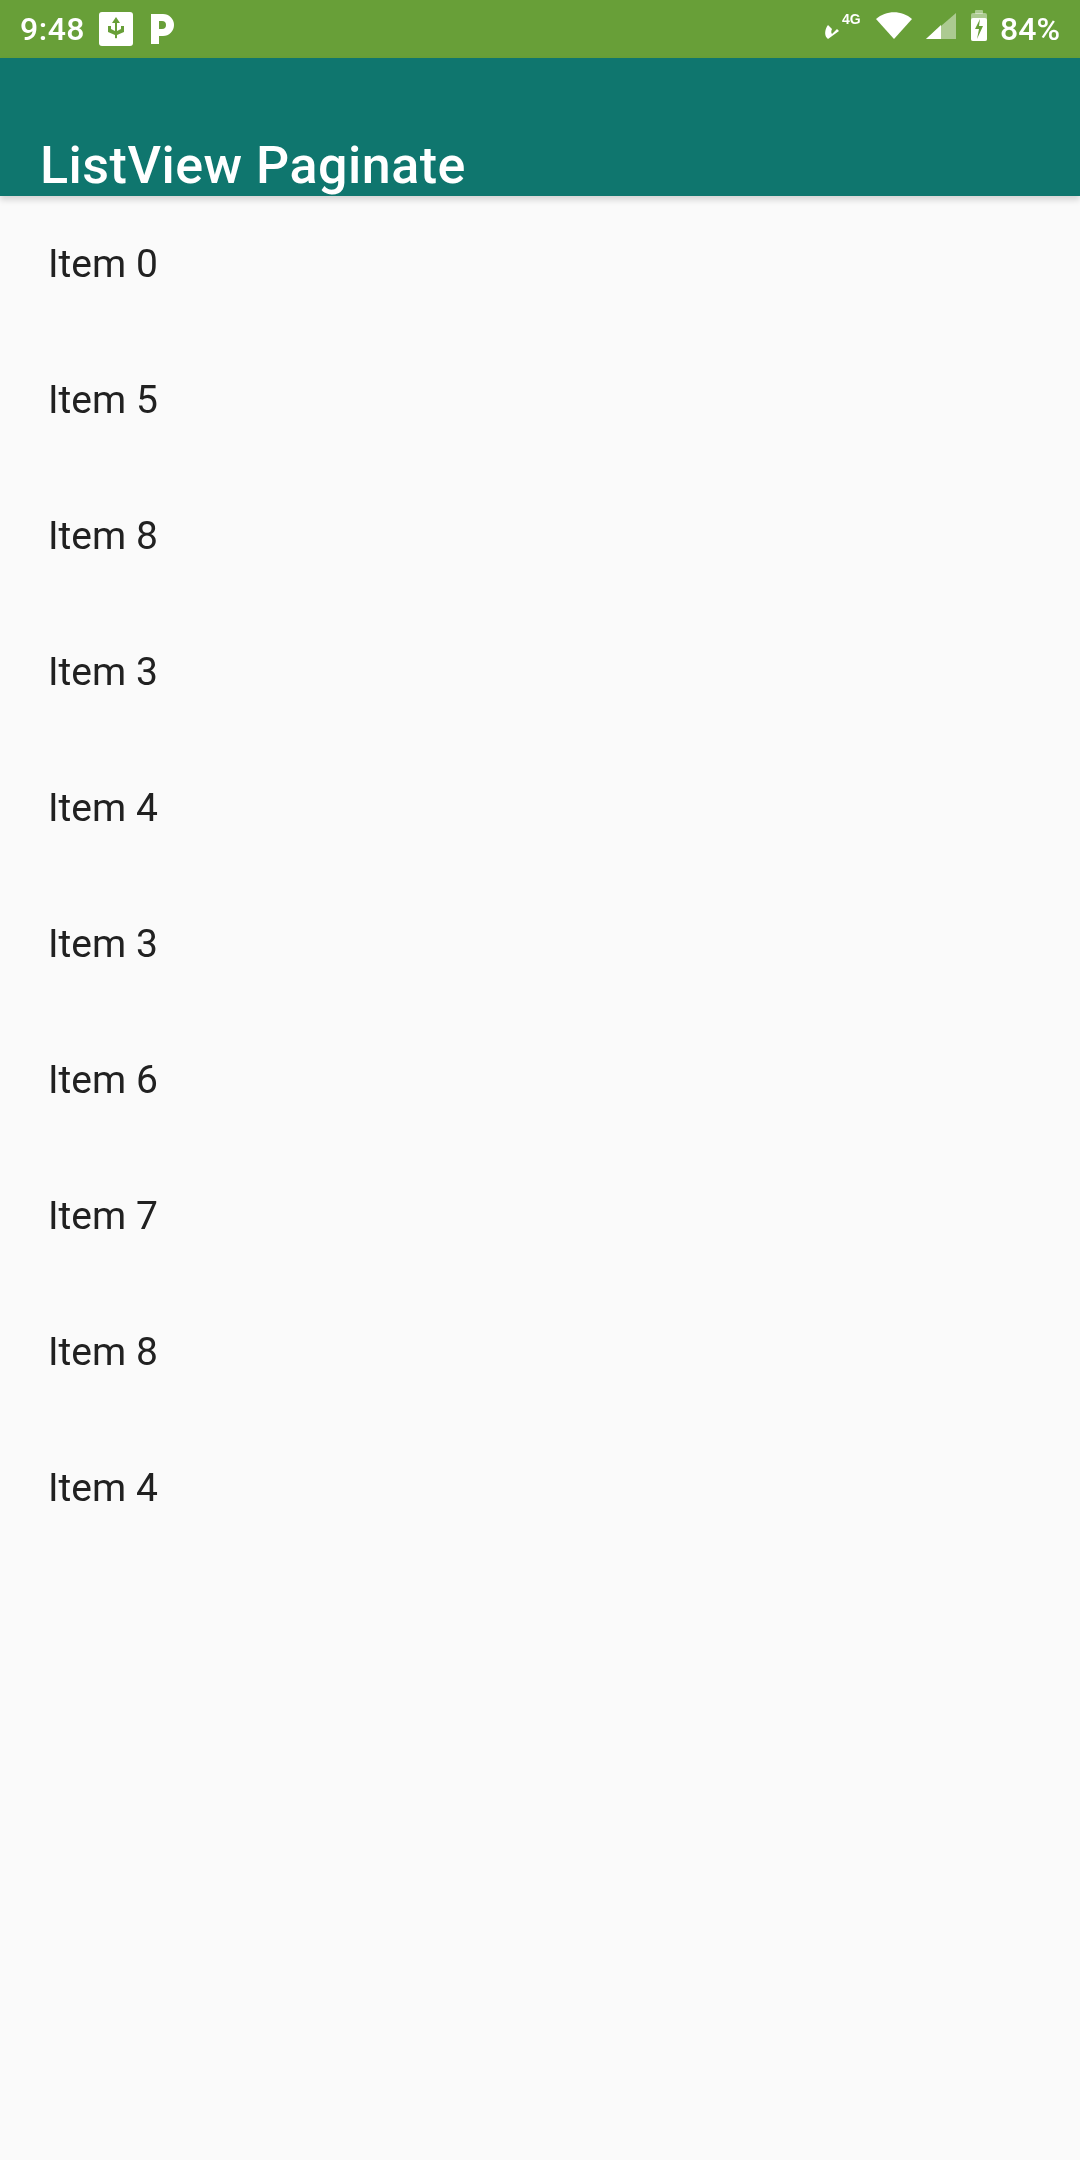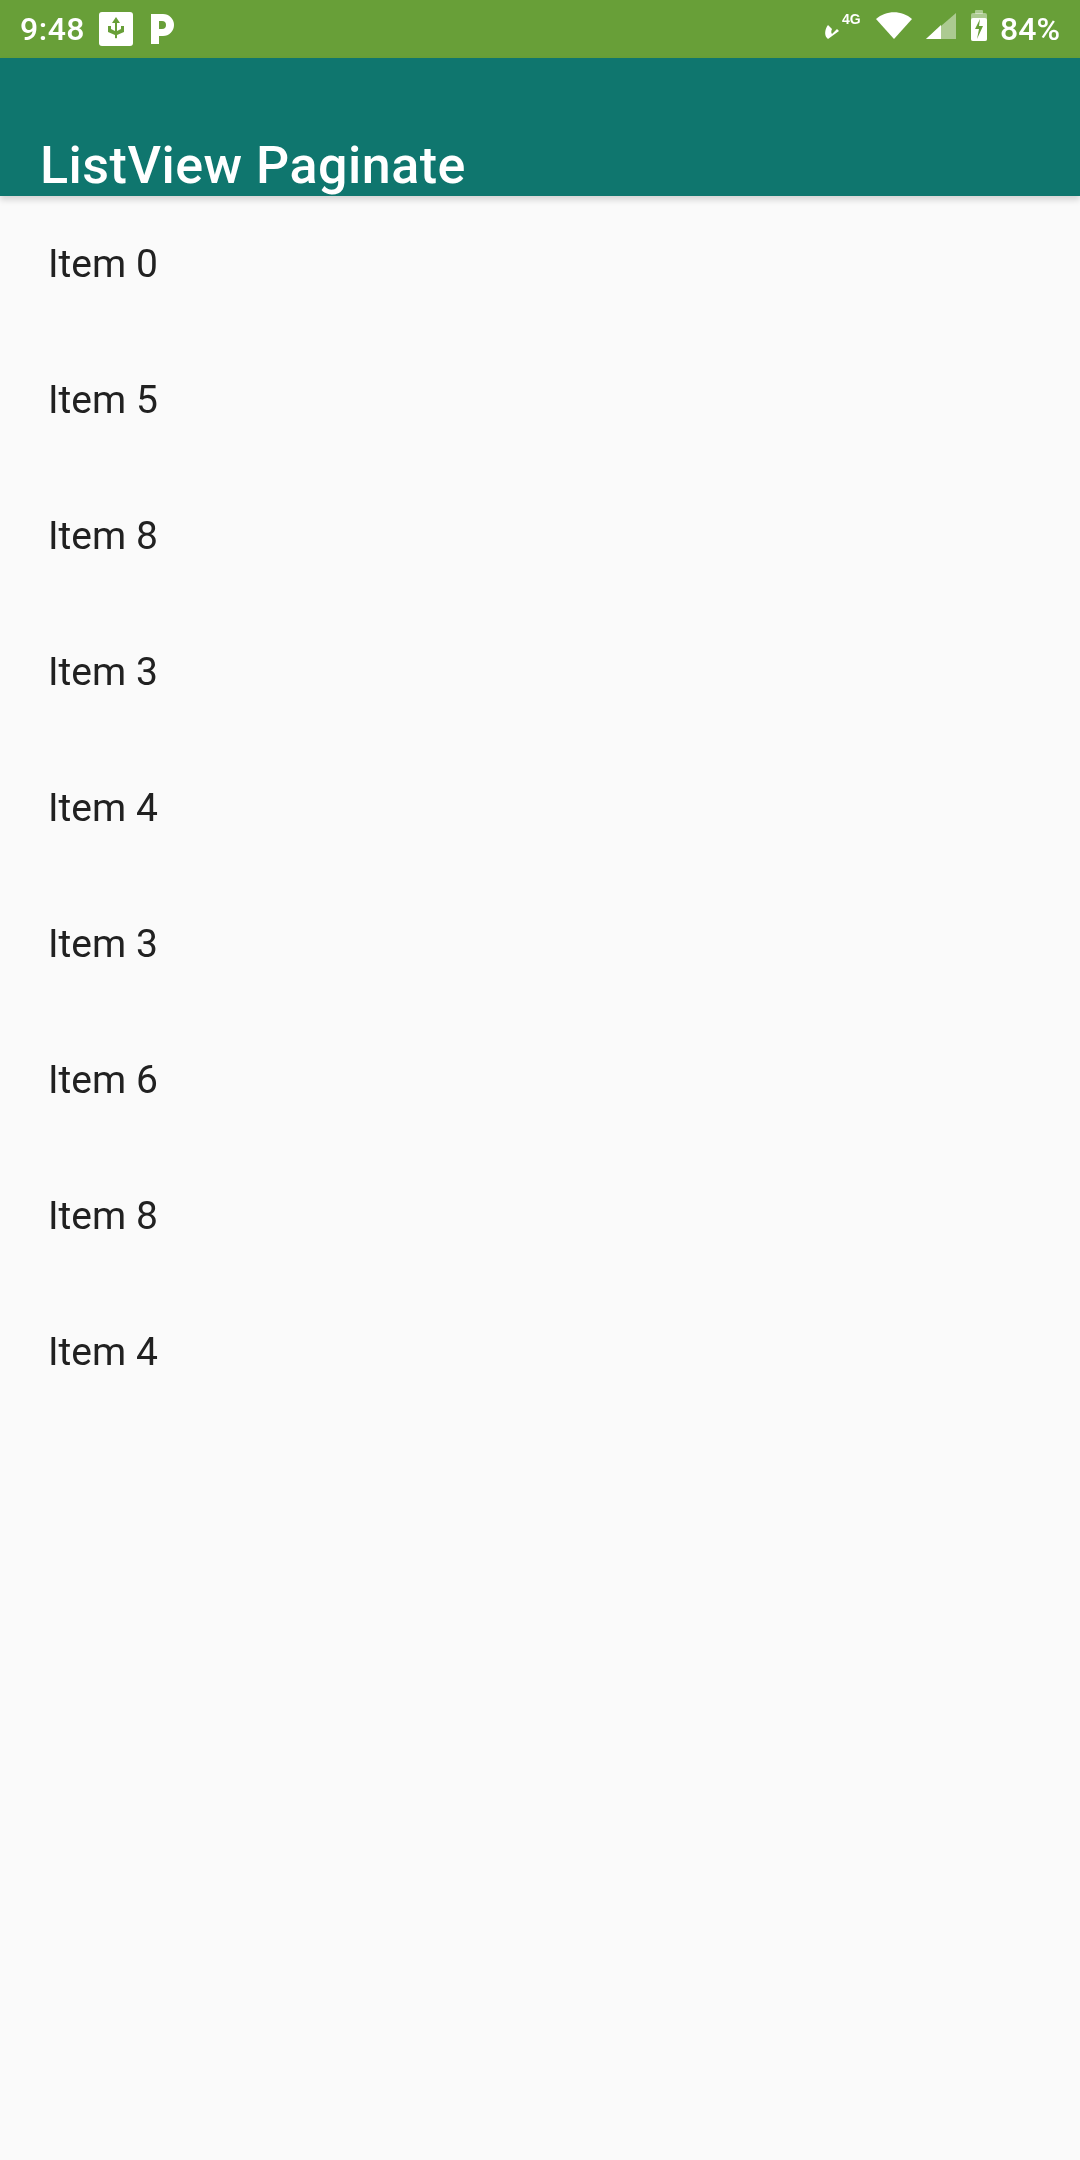--- a/index.html
+++ b/index.html
@@ -139,18 +139,21 @@
   <div class="list-item">
     <span class="list-item-label">Item 4</span>
   </div>
   <div class="list-item">
     <span class="list-item-label">Item 3</span>
   </div>
   <div class="list-item">
     <span class="list-item-label">Item 6</span>
   </div>
   <div class="list-item">
+    <span class="list-item-label">Item 7</span>
+  </div>
+  <div class="list-item">
     <span class="list-item-label">Item 8</span>
   </div>
   <div class="list-item">
     <span class="list-item-label">Item 4</span>
   </div>
 </div>
 
 </body></html>

